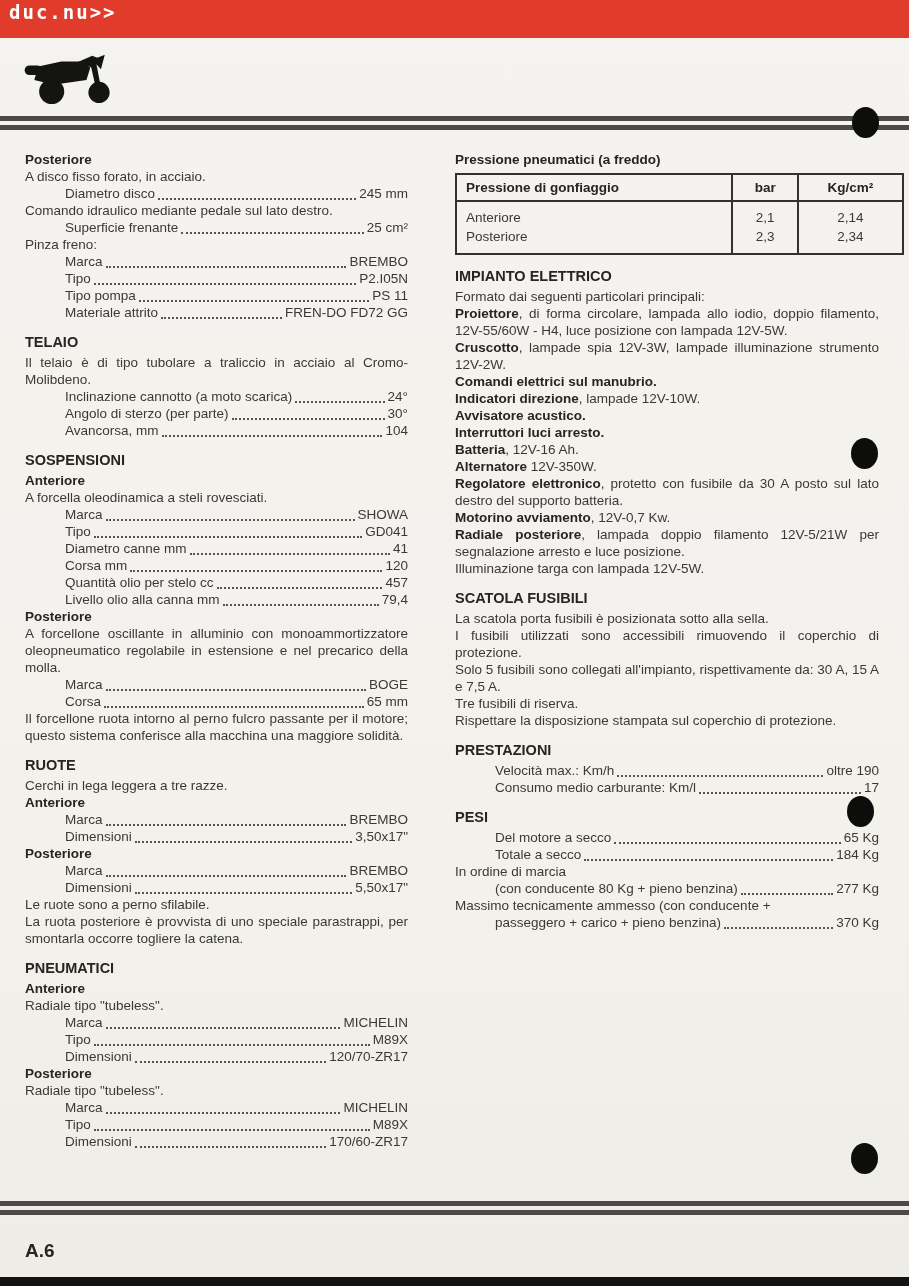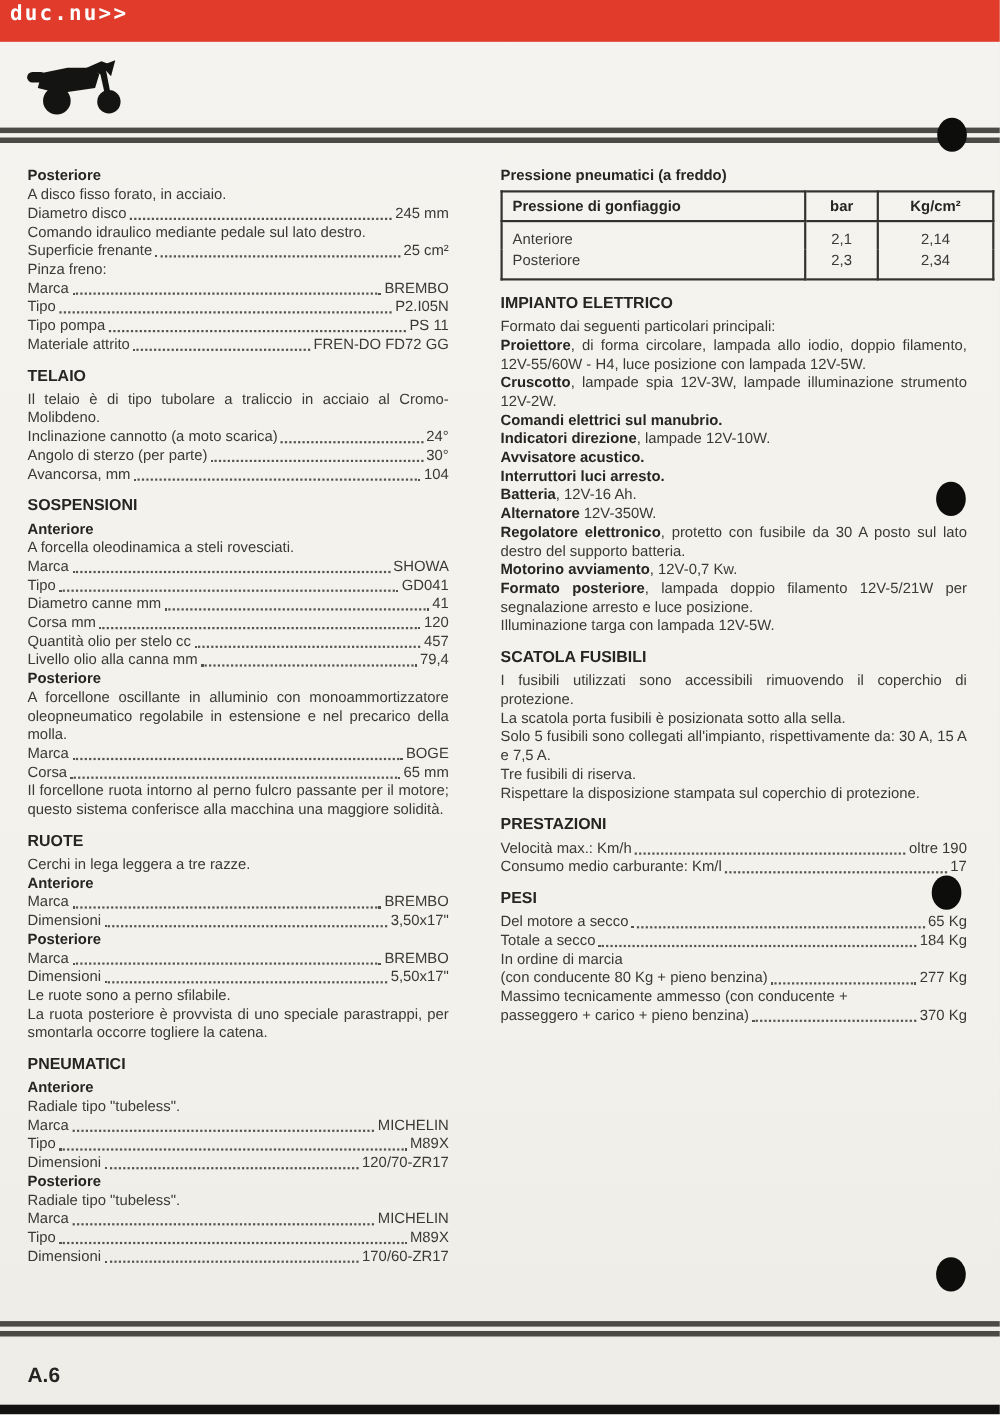--- a/index.html
+++ b/index.html
@@ -29,21 +29,21 @@
   .col-left{left:25px;width:383px;}
   .col-right{left:455px;width:424px;}
 
   .h1{font-weight:bold;font-size:14.5px;line-height:17px;color:#262523;margin:13px 0 3px;}
   .h2{font-weight:bold;font-size:13.5px;line-height:17px;color:#262523;margin:0;}
   .col > :first-child{margin-top:0;}
   p{margin:0;text-align:justify;}
   p b{color:#262523;}
 
   .spec{display:flex;}
-  .spec .lbl{white-space:nowrap;}
+  .spec .lbl{white-space:nowrap;margin-left:40px;}
   .spec .dots{flex:1;min-width:10px;margin:0 3px;height:4px;align-self:flex-end;
               border-bottom:2px dotted #55534e;margin-bottom:2px;}
   .spec .val{white-space:nowrap;}
 
   
   .tbl-title{font-weight:bold;font-size:13.5px;color:#262523;margin:0 0 5px;}
   table.press{border-collapse:collapse;width:449px;margin-bottom:2px;}
   table.press th,table.press td{border-left:2px solid #33322f;border-right:2px solid #33322f;
       font-size:13.5px;padding:4px 9px;}
   table.press thead th{border-top:2px solid #33322f;border-bottom:2px solid #33322f;
@@ -279,25 +279,25 @@
         <p class="p"><b>Proiettore</b>, di forma circolare, lampada allo iodio, doppio filamento, 12V-55/60W - H4, luce posizione con lampada 12V-5W.</p>
         <p class="p"><b>Cruscotto</b>, lampade spia 12V-3W, lampade illuminazione strumento 12V-2W.</p>
         <p class="p"><b>Comandi elettrici sul manubrio.</b></p>
         <p class="p"><b>Indicatori direzione</b>, lampade 12V-10W.</p>
         <p class="p"><b>Avvisatore acustico.</b></p>
         <p class="p"><b>Interruttori luci arresto.</b></p>
         <p class="p"><b>Batteria</b>, 12V-16 Ah.</p>
         <p class="p"><b>Alternatore</b> 12V-350W.</p>
         <p class="p"><b>Regolatore elettronico</b>, protetto con fusibile da 30 A posto sul lato destro del supporto batteria.</p>
         <p class="p"><b>Motorino avviamento</b>, 12V-0,7 Kw.</p>
-        <p class="p"><b>Formato posteriore</b>, lampada doppio filamento 12V-5/21W per segnalazione arresto e luce posizione.</p>
+        <p class="p"><b>Radiale posteriore</b>, lampada doppio filamento 12V-5/21W per segnalazione arresto e luce posizione.</p>
         <p class="p">Illuminazione targa con lampada 12V-5W.</p>
         <div class="h1">SCATOLA FUSIBILI</div>
+        <p class="p">La scatola porta fusibili è posizionata sotto alla sella.</p>
         <p class="p">I fusibili utilizzati sono accessibili rimuovendo il coperchio di protezione.</p>
-        <p class="p">La scatola porta fusibili è posizionata sotto alla sella.</p>
         <p class="p">Solo 5 fusibili sono collegati all'impianto, rispettivamente da: 30 A, 15 A e 7,5 A.</p>
         <p class="p">Tre fusibili di riserva.</p>
         <p class="p">Rispettare la disposizione stampata sul coperchio di protezione.</p>
         <div class="h1">PRESTAZIONI</div>
         <div class="spec">
           <span class="lbl">Velocità max.: Km/h</span>
           <span class="dots"></span>
           <span class="val">oltre 190</span>
         </div>
         <div class="spec">

